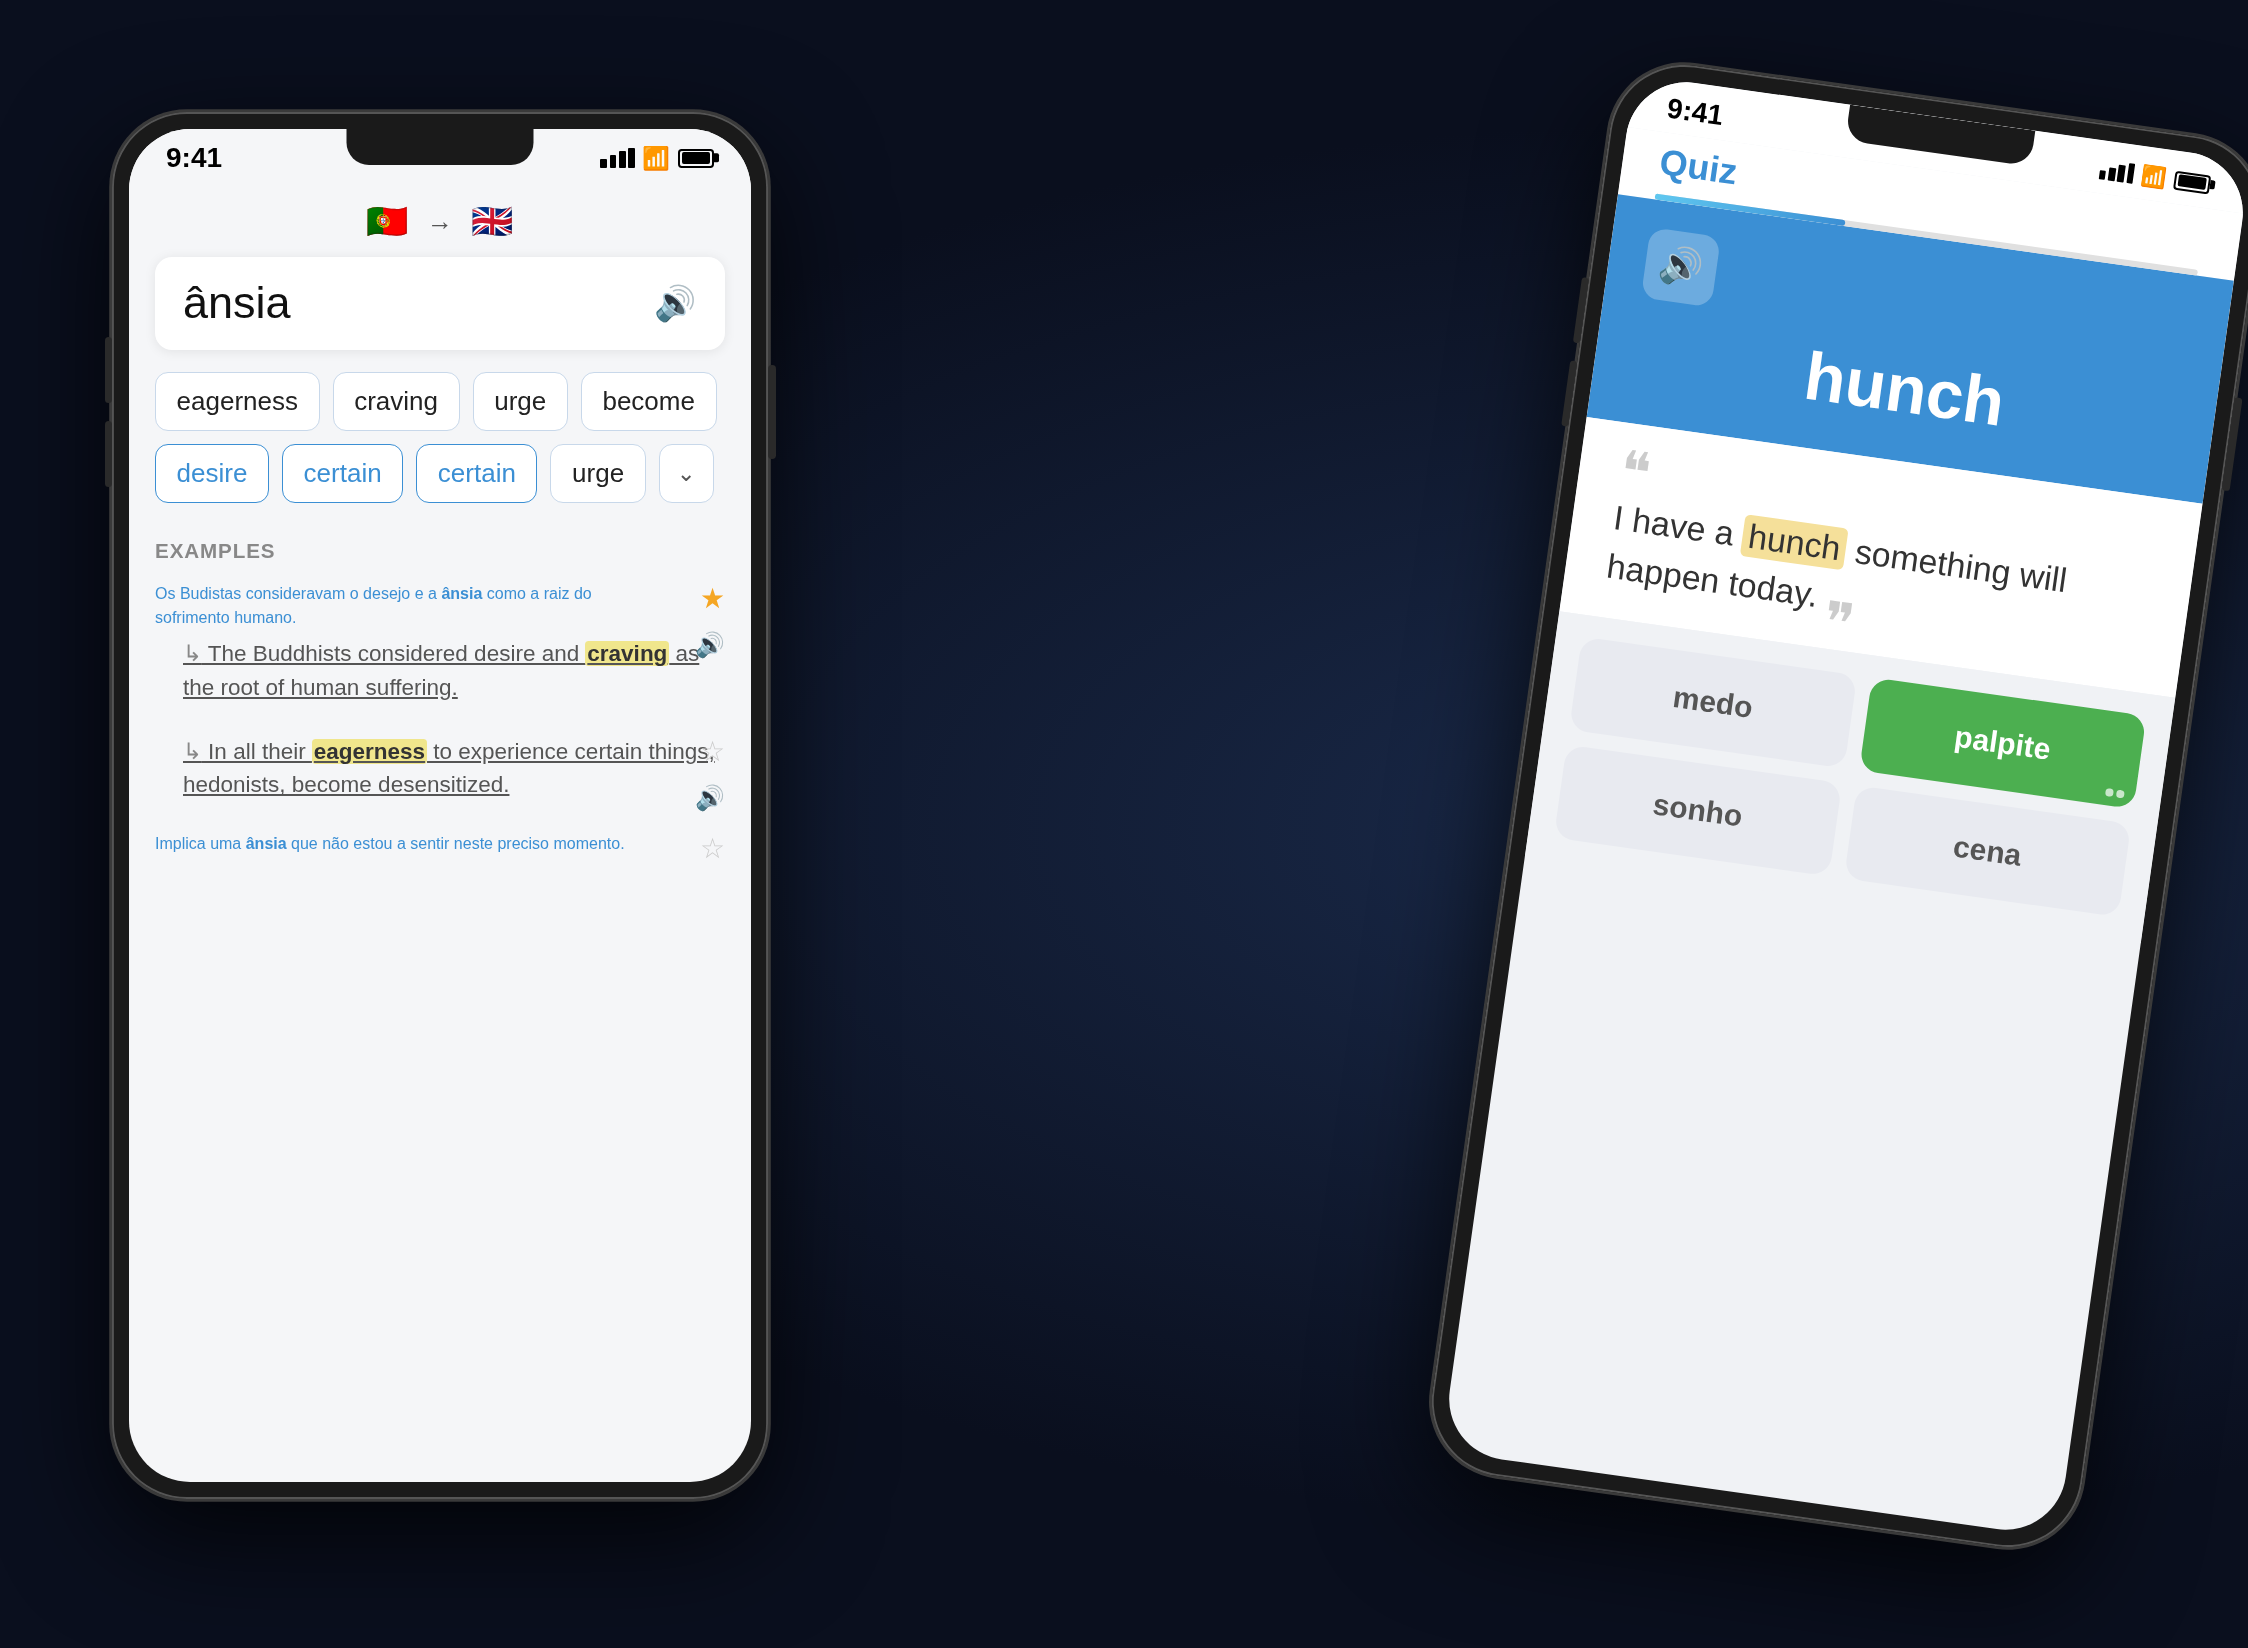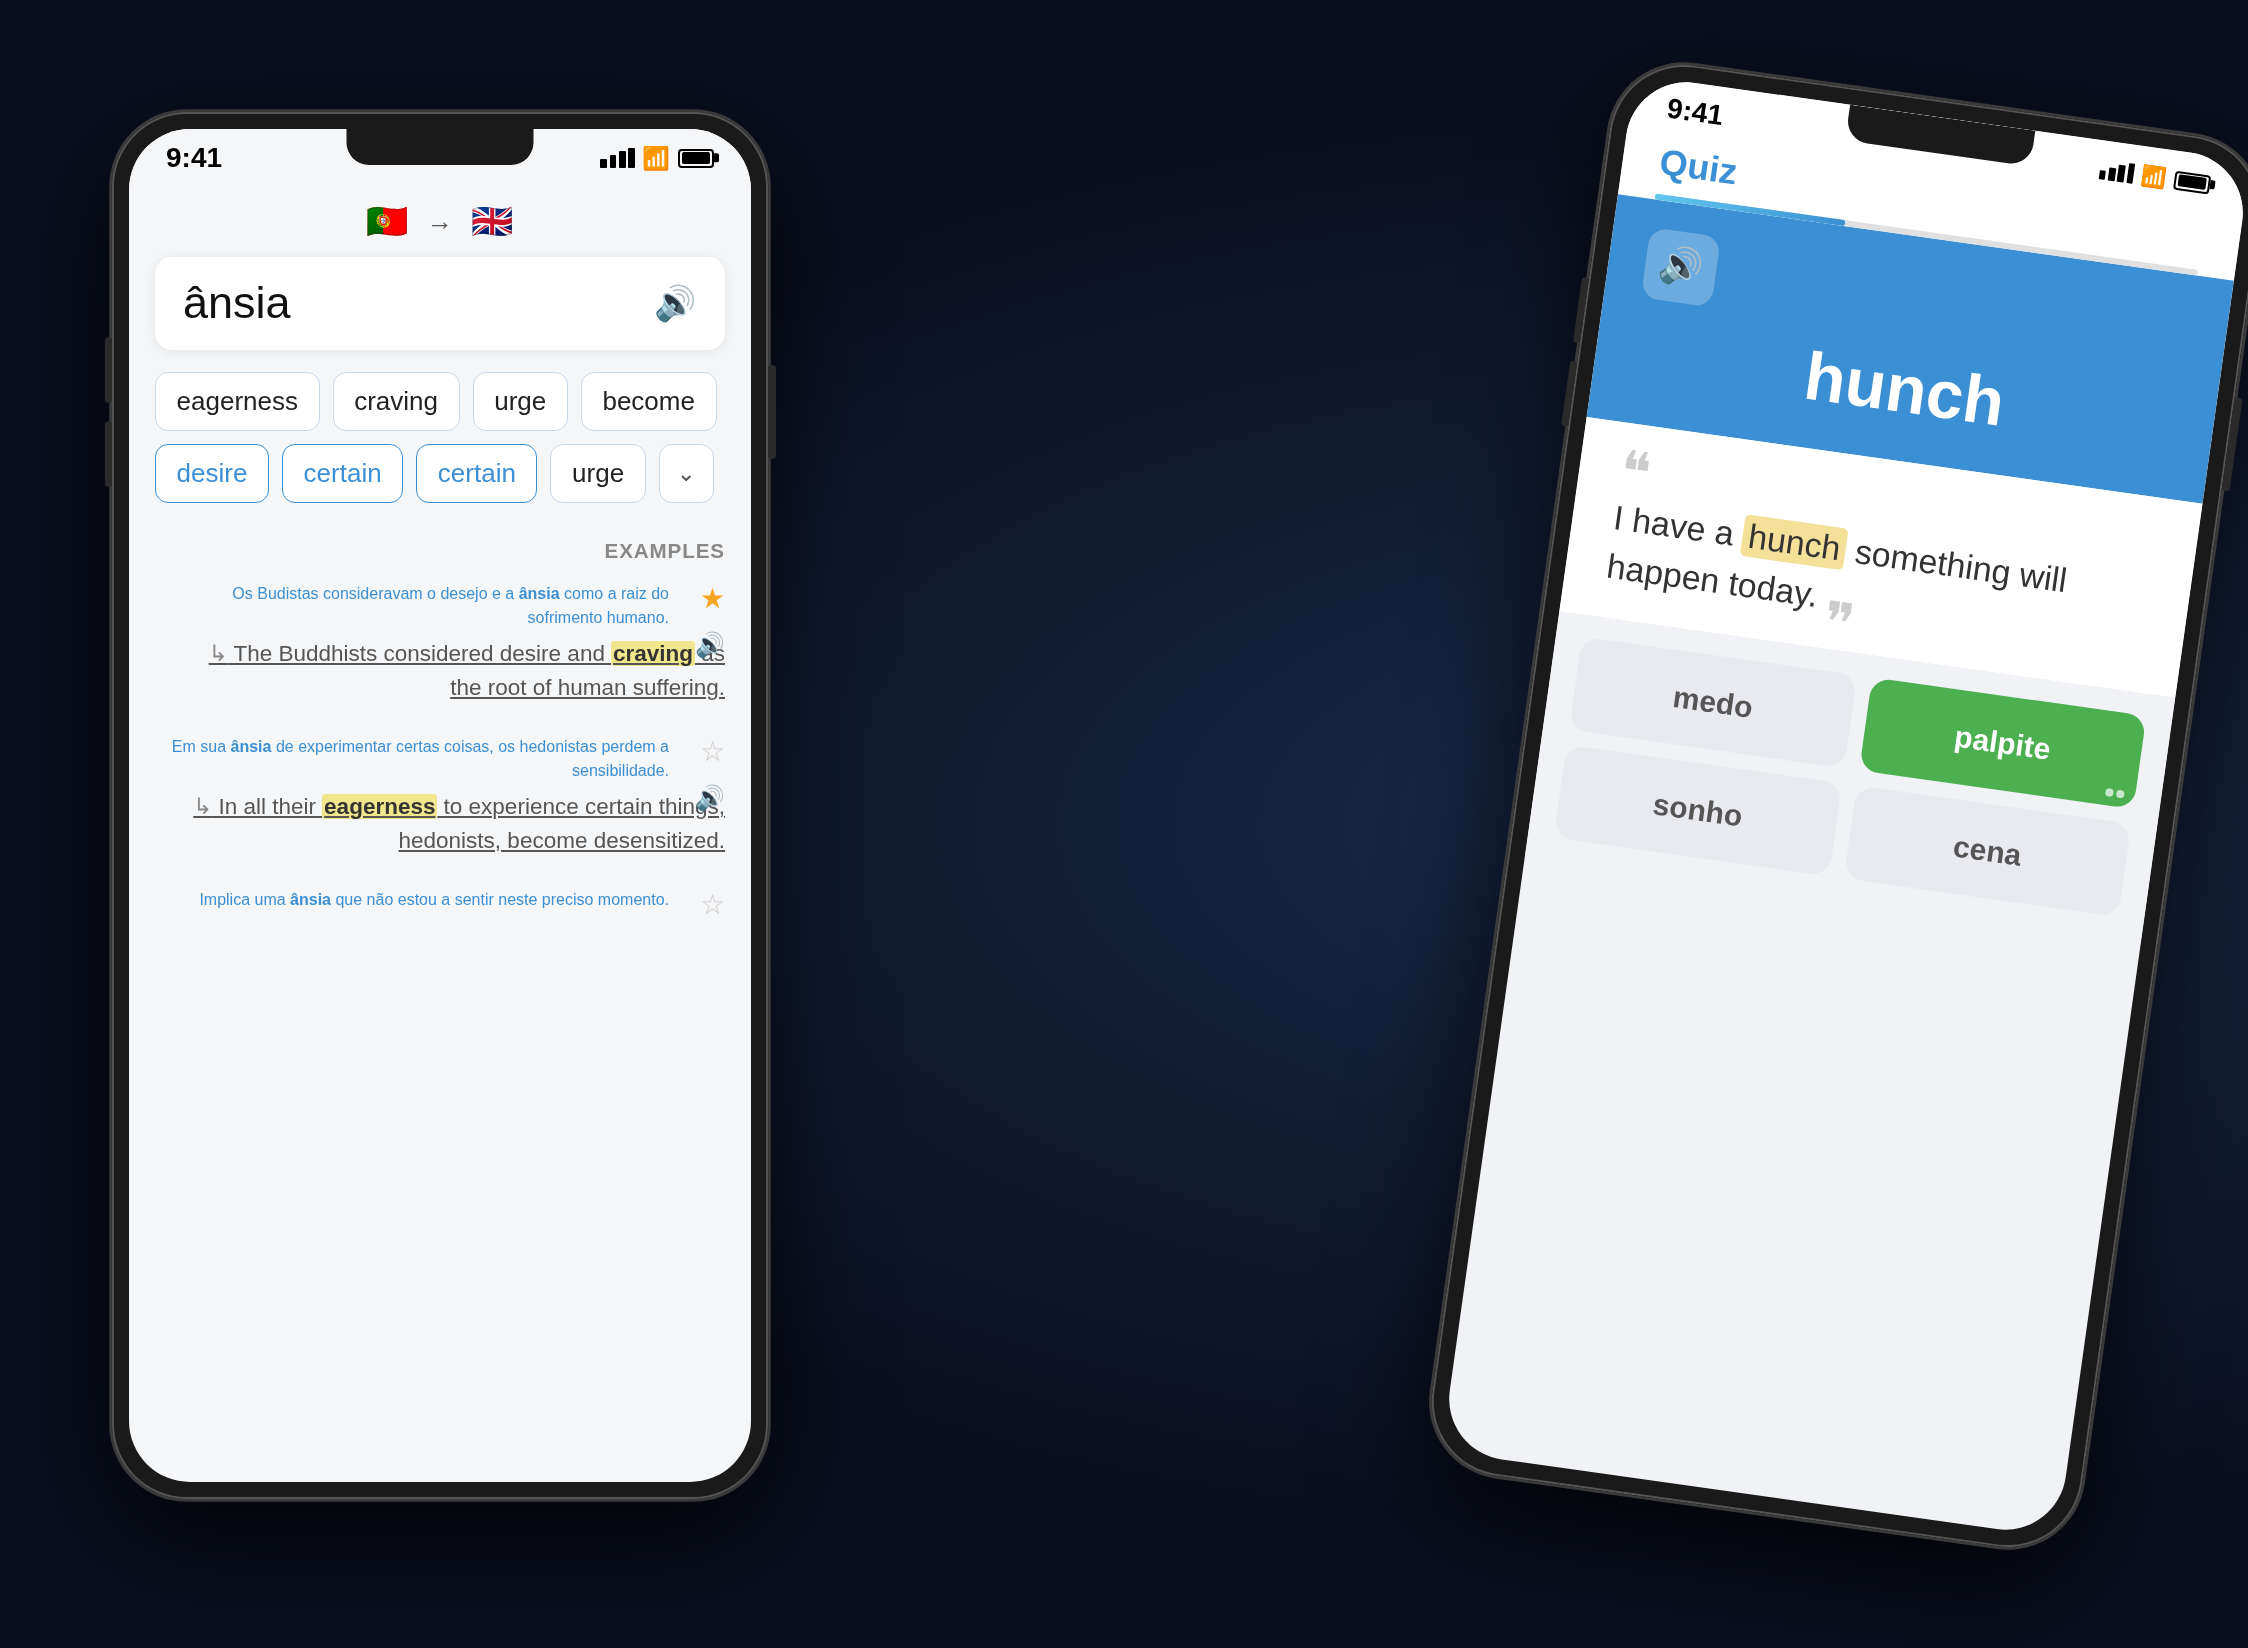--- a/index.html
+++ b/index.html
@@ -174,21 +174,20 @@
       font-size: 22.5px;
       color: #555;
       background: #fff;
       display: flex;
       align-items: center;
     }
 
     
     .examples-section {
       padding: 22.5px 26px 0;
-      text-align: right;
     }
 
     .examples-label {
       font-size: 20.6px;
       font-weight: 700;
       color: #888;
       letter-spacing: 0.9px;
       margin-bottom: 19px;
     }
 
@@ -582,23 +581,20 @@
             Os Budistas consideravam o desejo e a <span class="highlight-word">ânsia</span> como a raiz do sofrimento humano.
           </div>
           <div class="example-en">
             <span class="arrow-indicator">↳</span> The Buddhists considered desire and <span class="highlight-word">craving</span> as the root of human suffering.
           </div>
           <span class="star-icon star-filled">★</span>
           <span class="speaker-small" style="top:49px;">🔊</span>
         </div>
 
         <div class="example-item">
-          <div class="example-pt">
-            Em sua <span class="highlight-word">ânsia</span> de experimentar certas coisas, os hedonistas perdem a sensibilidade.
-          </div>
           <div class="example-en">
             <span class="arrow-indicator">↳</span> In all their <span class="highlight-word">eagerness</span> to experience certain things, hedonists, become desensitized.
           </div>
           <span class="star-icon star-empty">☆</span>
           <span class="speaker-small" style="top:49px;">🔊</span>
         </div>
 
         <div class="example-item">
           <div class="example-pt">
             Implica uma <span class="highlight-word">ânsia</span> que não estou a sentir neste preciso momento.

